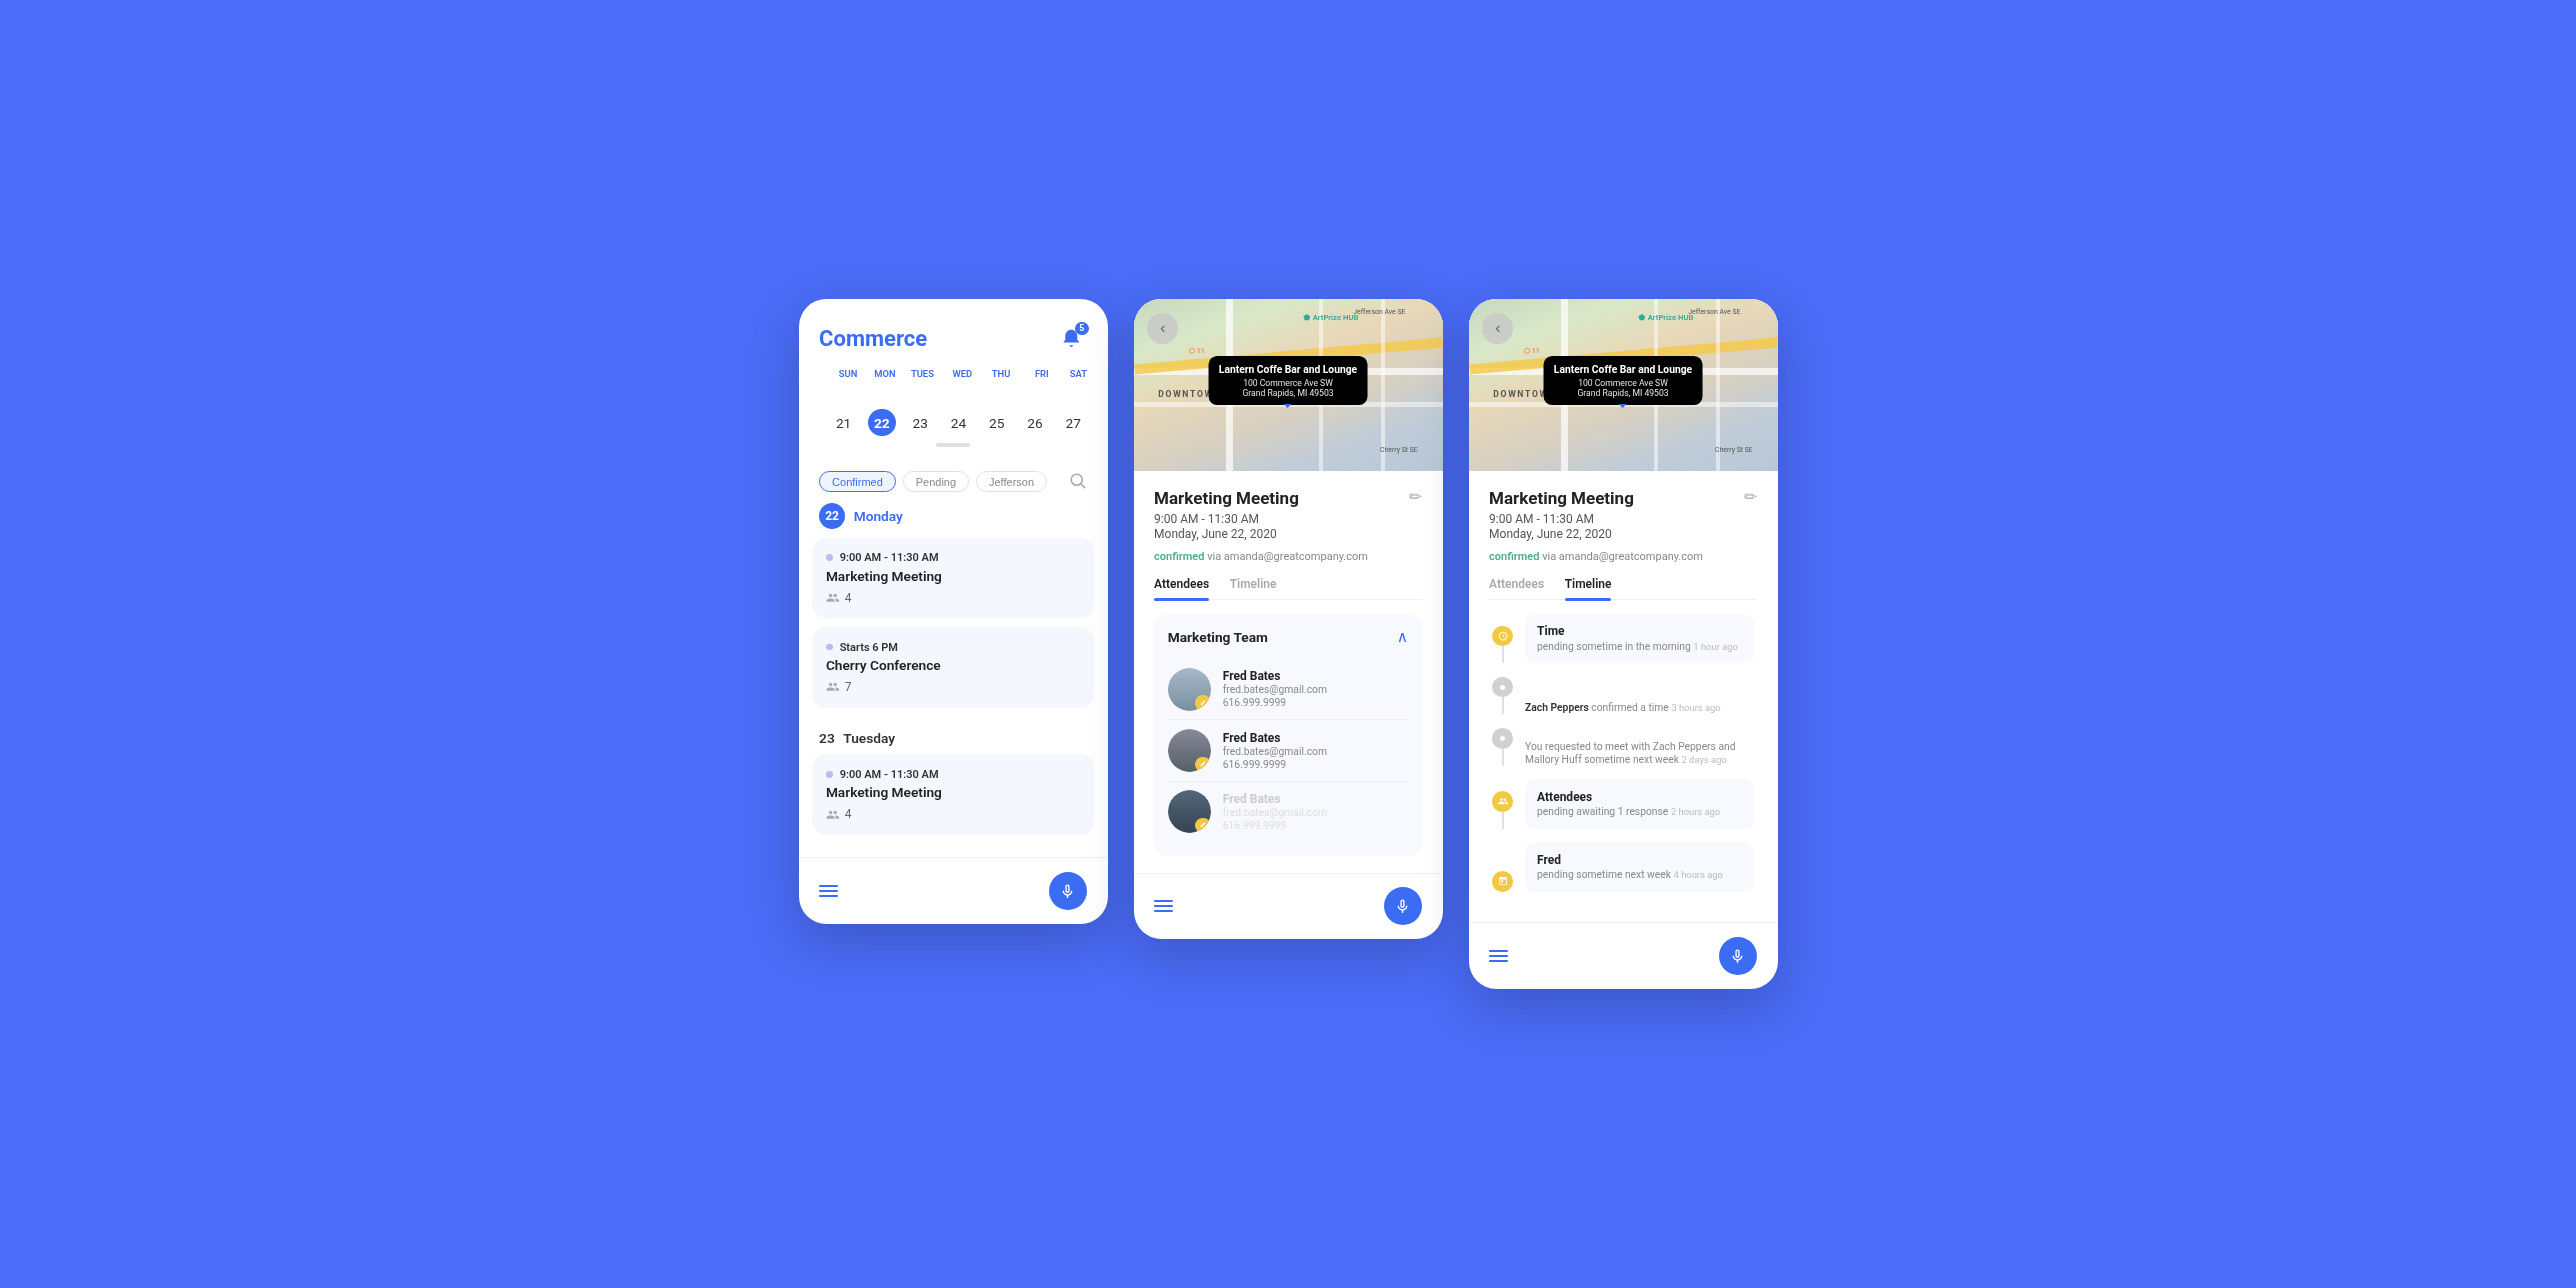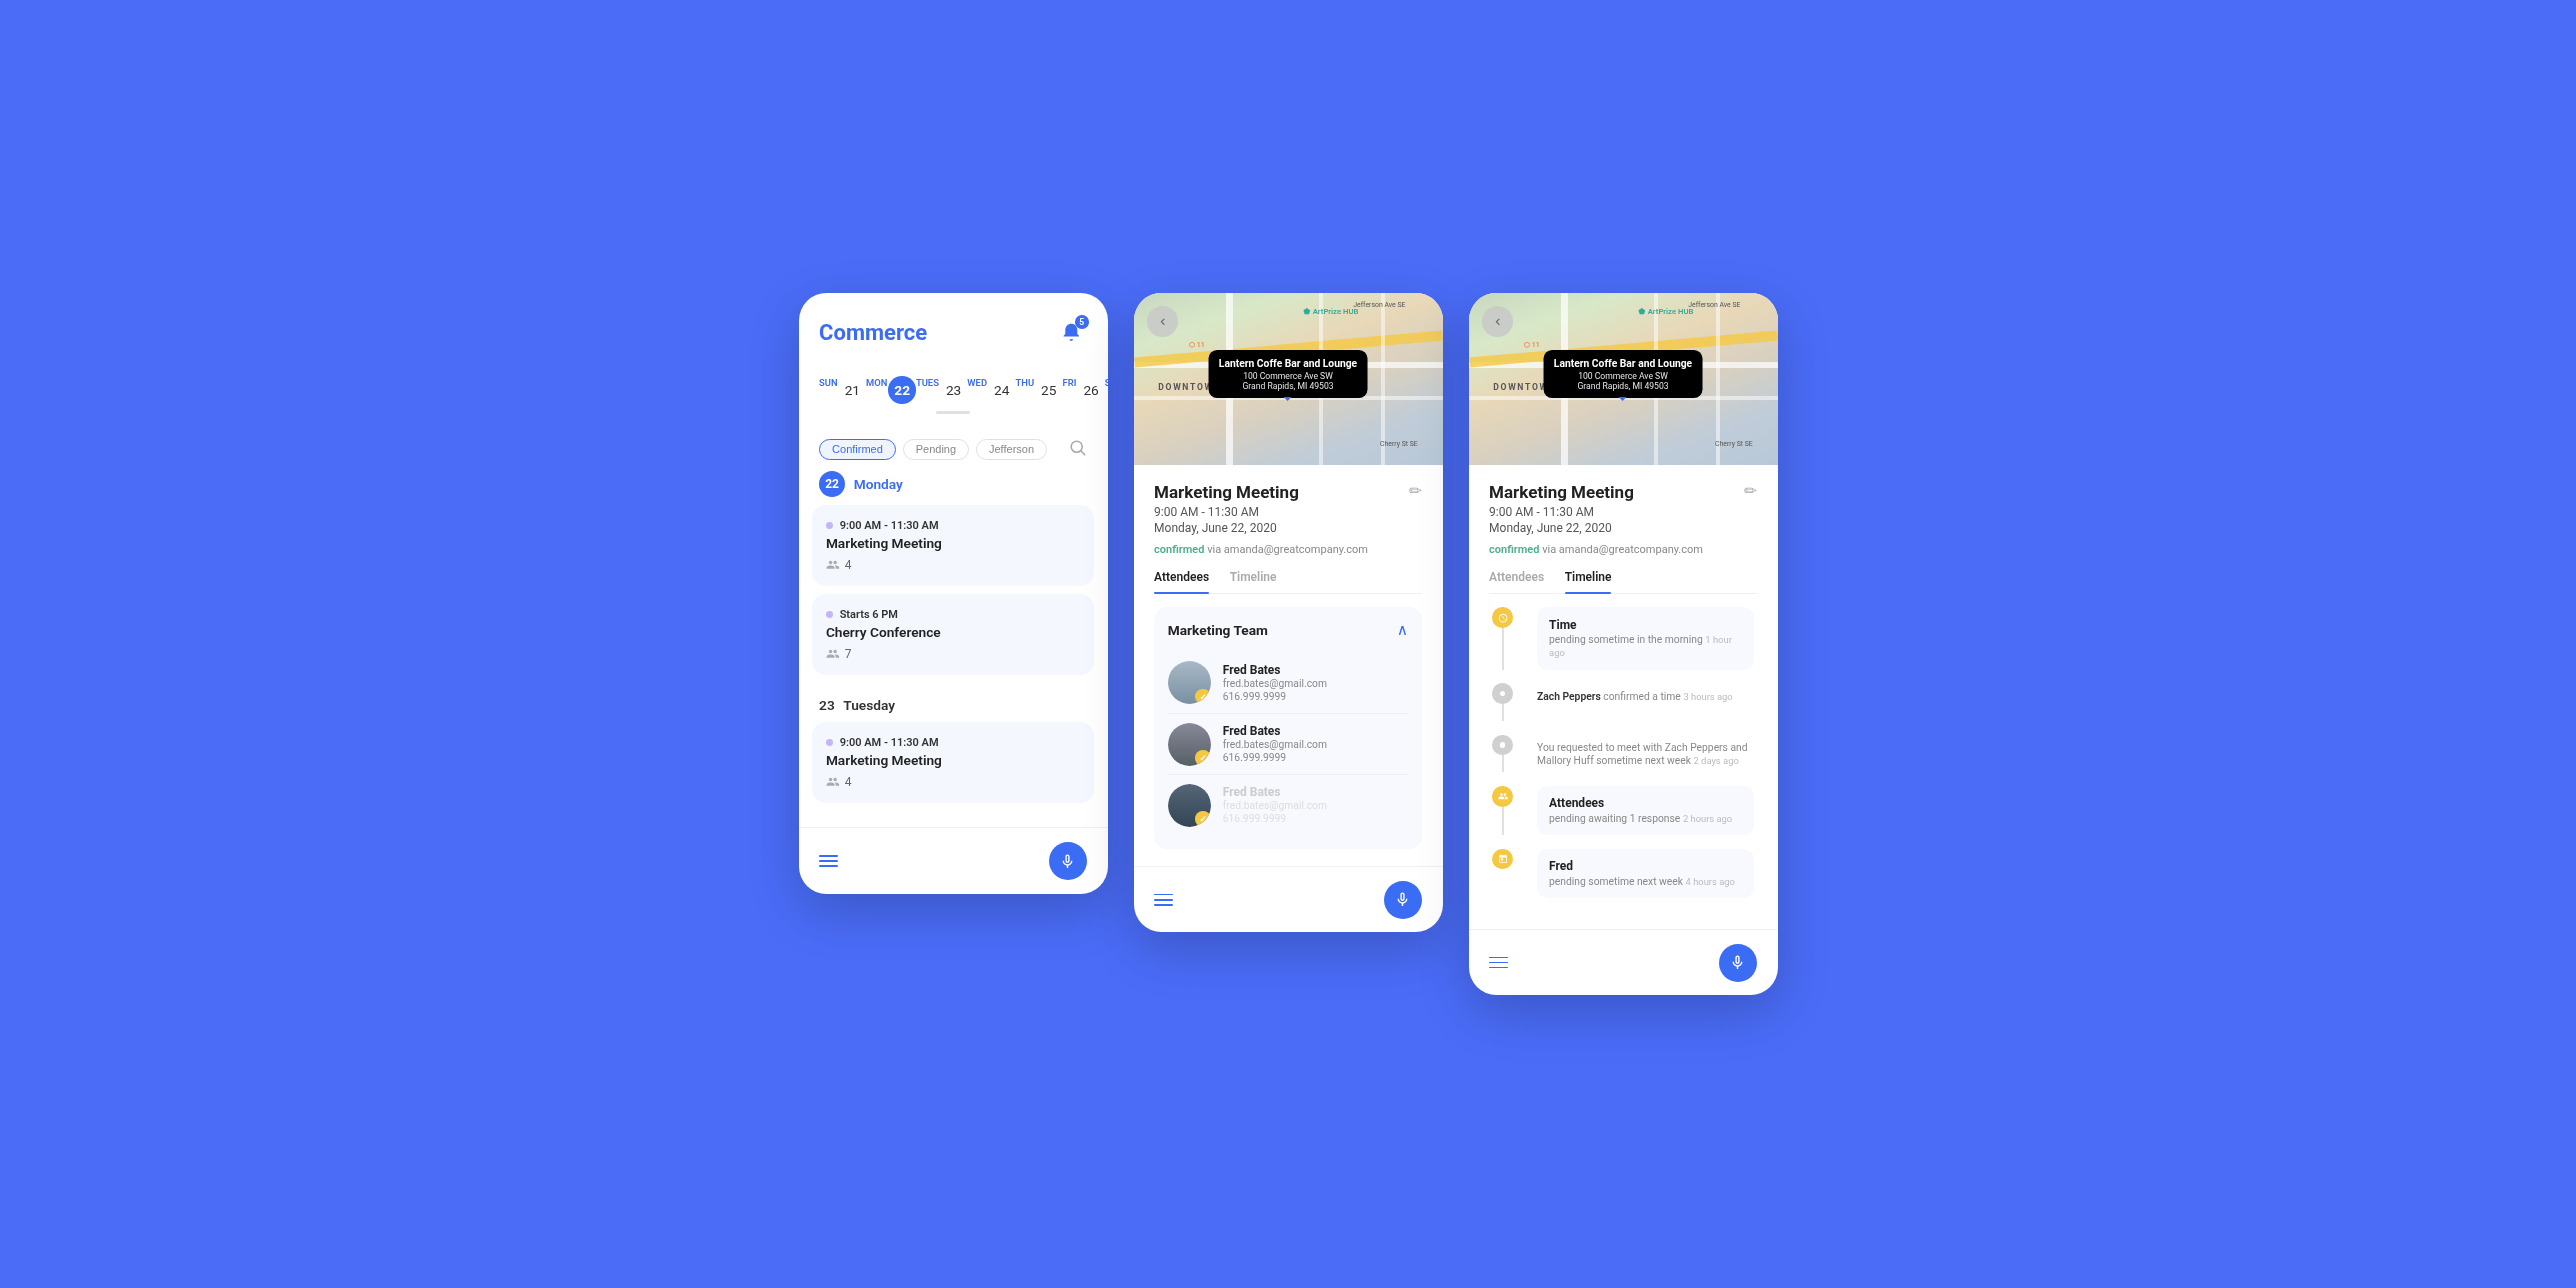--- a/index.html
+++ b/index.html
@@ -72,22 +72,23 @@
     }
     .days-row {
       display: flex;
       justify-content: space-between;
       text-align: center;
       margin-bottom: 6.9px;
     }
     .day-col {
       flex: 1;
       display: flex;
-      align-items: center;
-      gap: 1px;
+      flex-direction: column;
+      align-items: flex-end;
+      gap: 15px;
     }
     .day-name {
       font-size: 9.4px;
       color: #3a6cf4;
       font-weight: 600;
       text-transform: uppercase;
     }
     .day-num {
       font-size: 13.7px;
       color: #333;
@@ -434,23 +435,24 @@
     .attendee-row-last .attendee-info-phone {
       color: #ccc;
     }
 
     
     .timeline-list {
       padding: 0 3.4px;
     }
     .timeline-item {
       display: flex;
-      gap: 24px;
+      gap: 12px;
       margin-bottom: 13.7px;
       position: relative;
+      align-items: flex-end;
     }
     .timeline-left {
       display: flex;
       flex-direction: column;
       align-items: center;
       flex-shrink: 0;
       width: 20.6px;
     }
     .timeline-icon {
       width: 20.6px;

